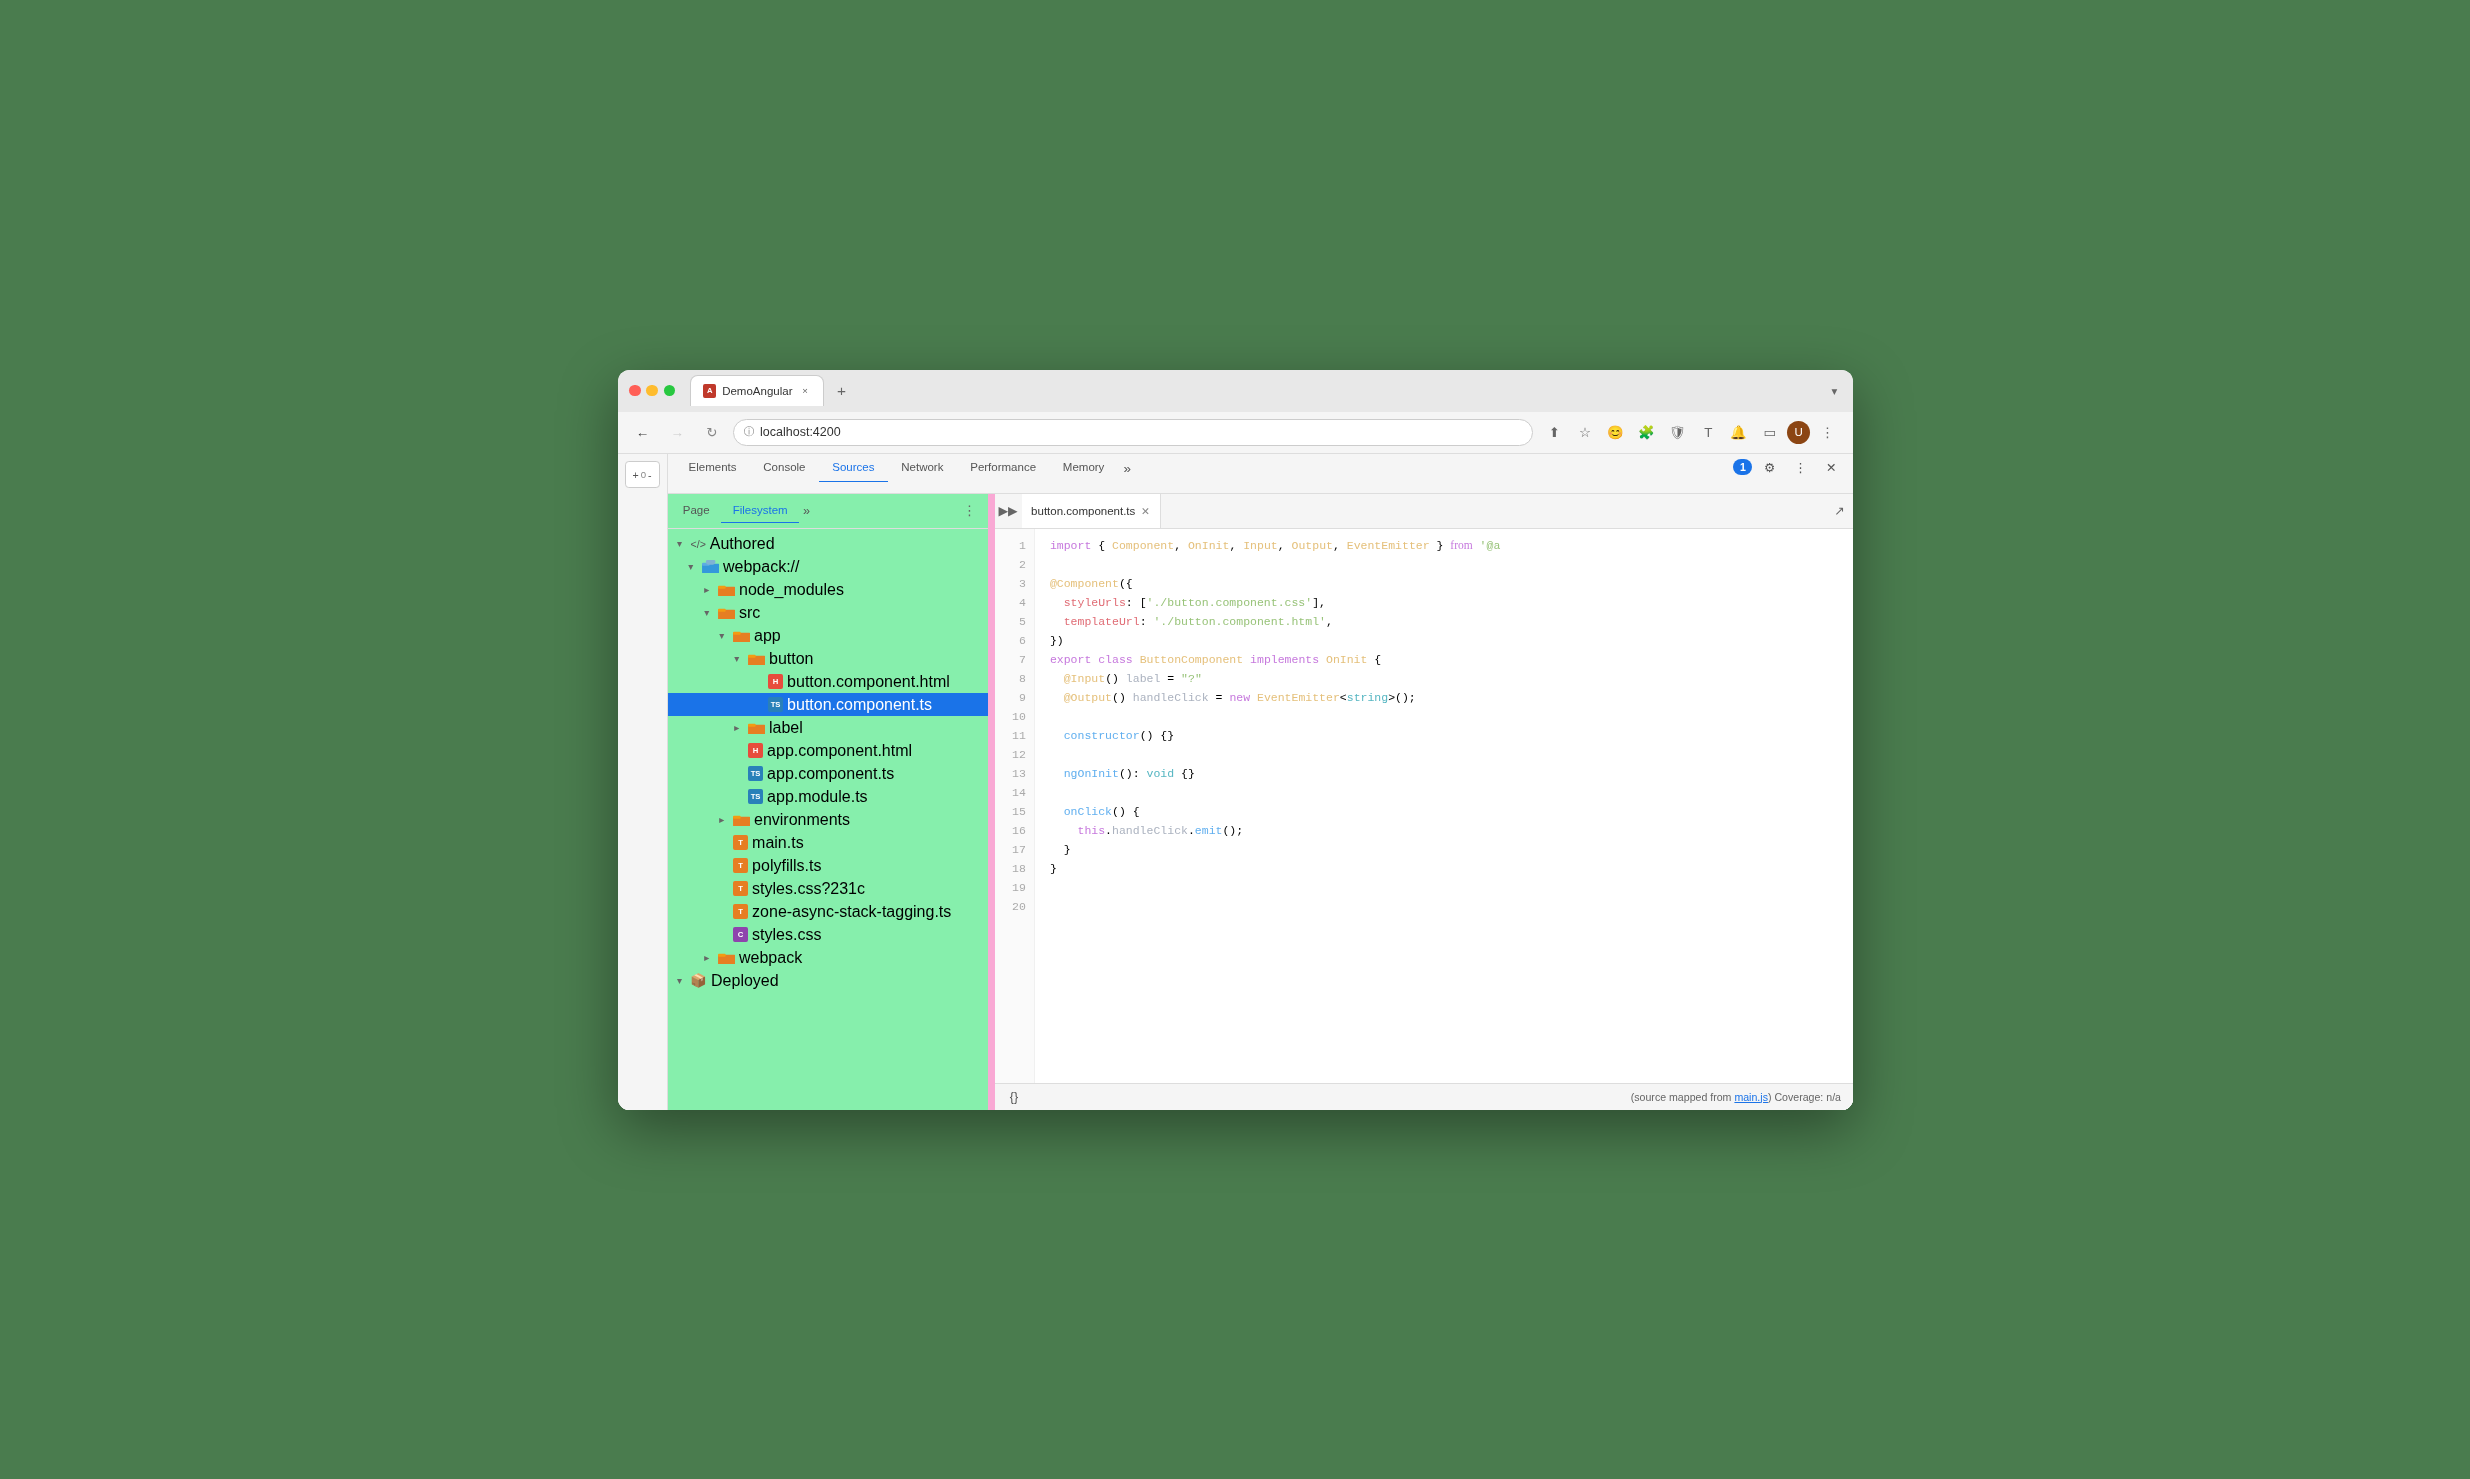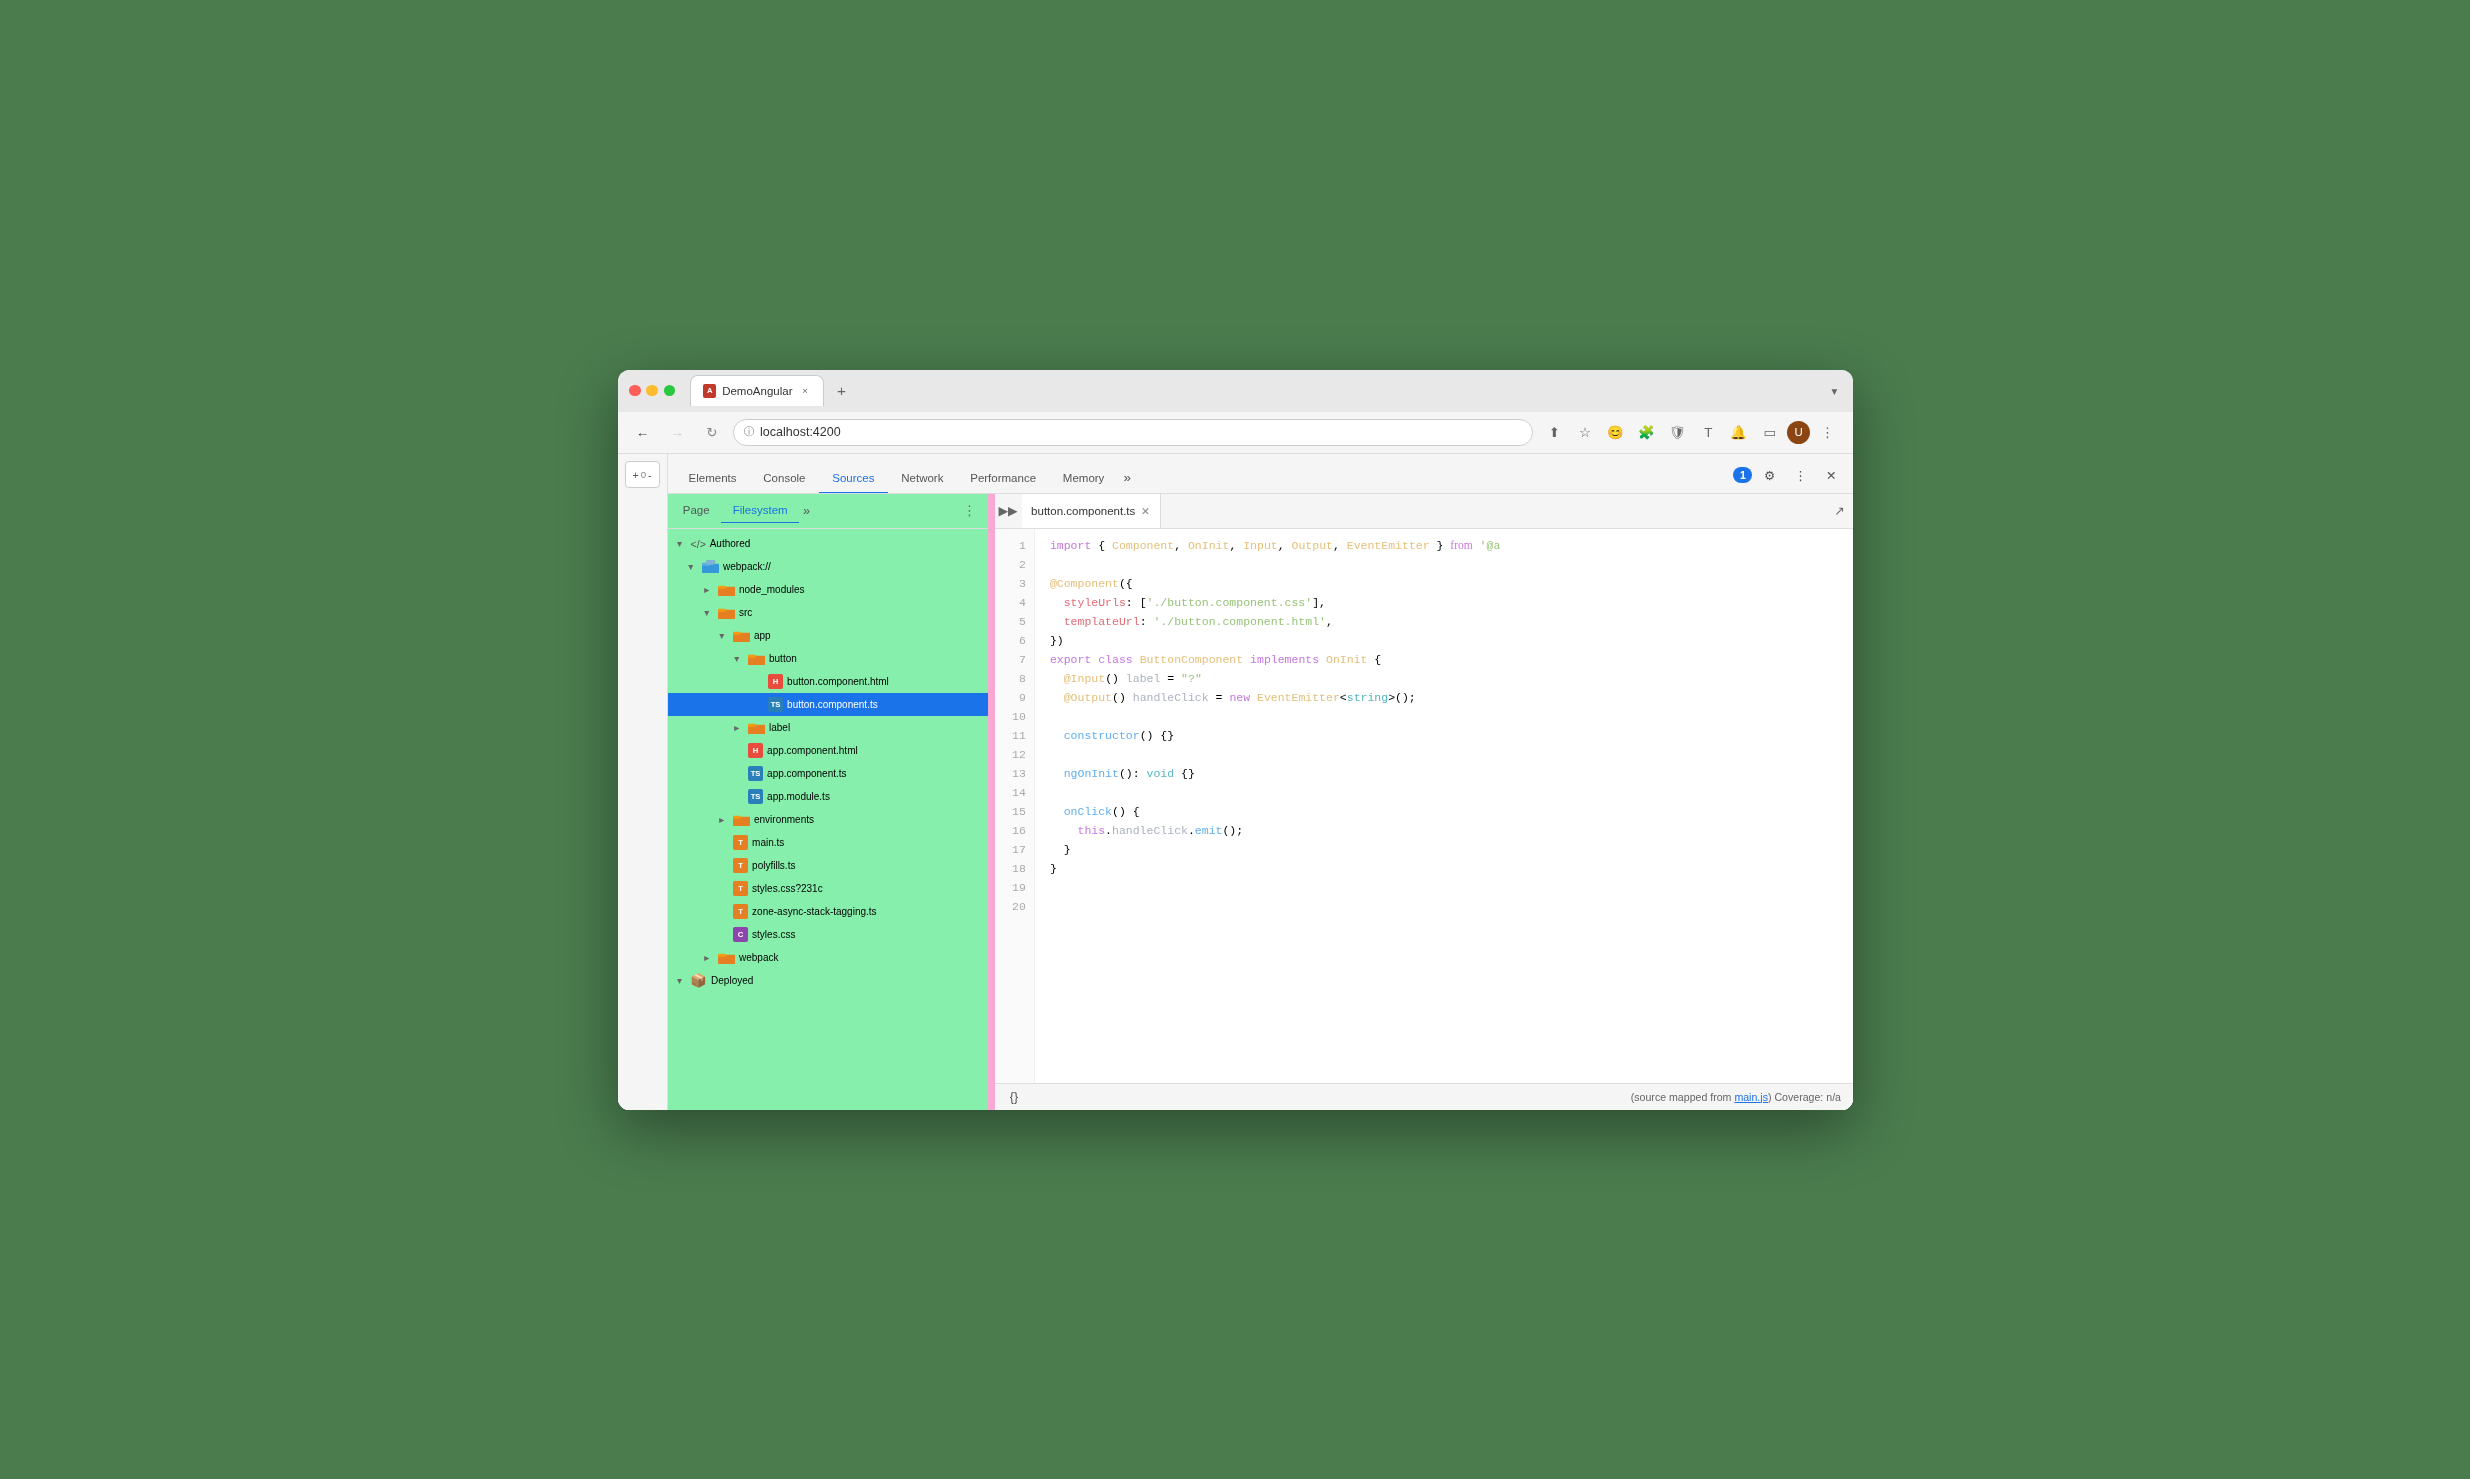--- a/index.html
+++ b/index.html
@@ -207,21 +207,21 @@
       flex-direction: column;
       overflow: hidden;
       background: #fff;
     }
     
     .devtools-tabs {
       height: 40px;
       background: #f5f5f5;
       border-bottom: 1px solid #ddd;
       display: flex;
-      align-items: flex-end;
+      align-items: flex-start;
       padding: 0 7.7px;
     }
     .dt-tab {
       padding: 7.7px 13.4px;
       font-size: 11.5px;
       color: #555;
       cursor: pointer;
       border-bottom: 1.9px solid transparent;
       white-space: nowrap;
     }
@@ -337,21 +337,21 @@
     .file-icon {
       width: 13.4px;
       height: 15.4px;
       margin-right: 3.8px;
       flex-shrink: 0;
       display: flex;
       align-items: center;
       justify-content: center;
     }
     .tree-label {
-      font-size: 10px;
+      font-size: 16px;
       color: inherit;
     }
     
     .code-editor {
       flex: 1;
       display: flex;
       flex-direction: column;
       overflow: hidden;
       background: #fff;
     }

